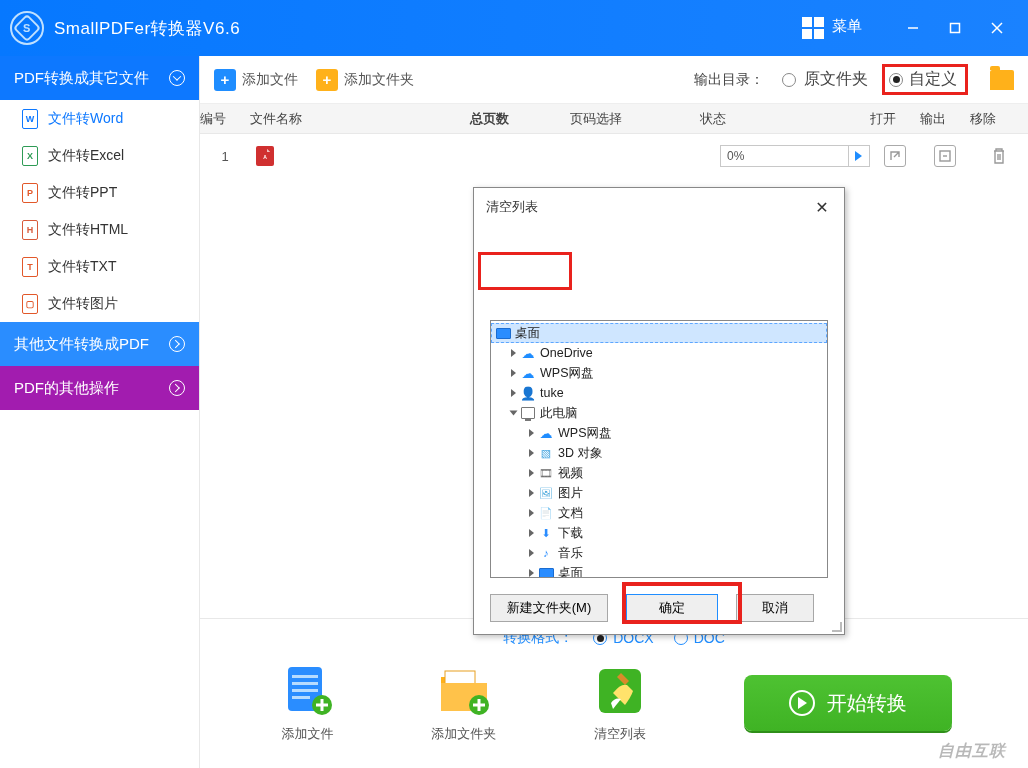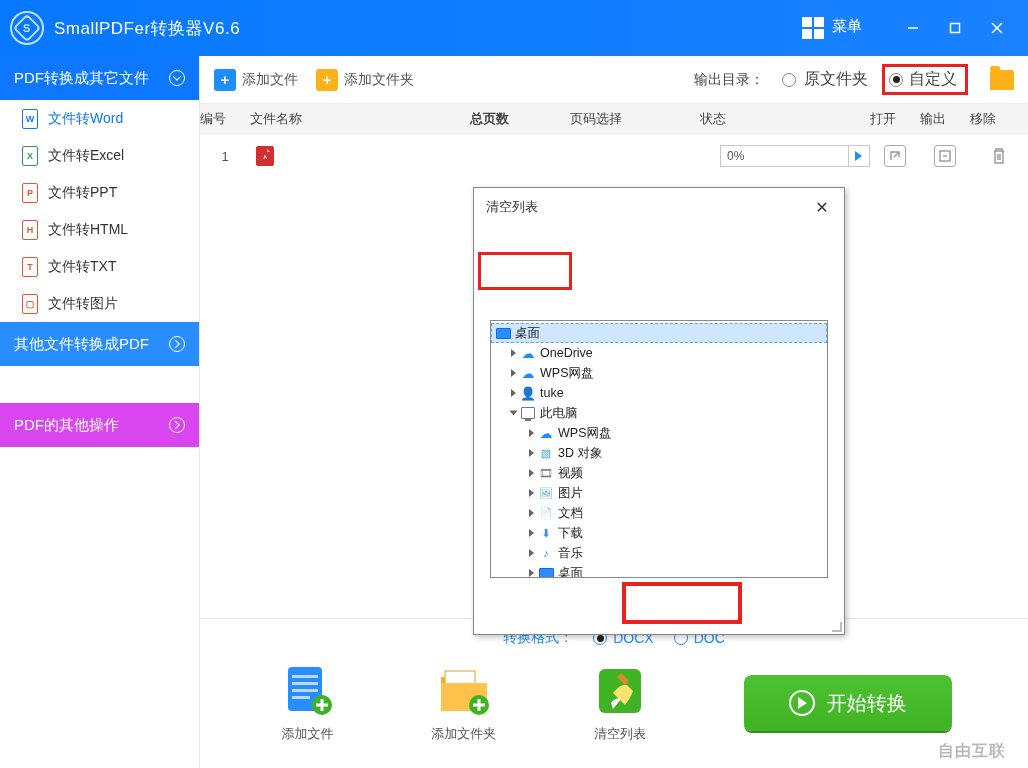--- a/index.html
+++ b/index.html
@@ -22,21 +22,21 @@
   
   
   .main { display: flex; height: 712px; }
   
   
   .sidebar { width: 200px; background: #fff; display: flex; flex-direction: column; }
   .side-header { height: 44px; background: #0d78ff; color: #fff; display: flex; align-items: center; padding: 0 14px; font-size: 15px; position: relative; }
   .side-header .chev { position: absolute; right: 14px; width: 16px; height: 16px; border: 1.5px solid #fff; border-radius: 50%; display:flex;align-items:center;justify-content:center;}
   .side-header .chev::after { content:""; width:5px; height:5px; border-right:1.5px solid #fff; border-bottom:1.5px solid #fff; transform: rotate(45deg) translate(-1px,-1px);}
   .side-header.link { background: #2a8dff; }
-  .side-header.link.second { background: #d946ef; margin-top: 37px;}
+  .side-header.link.second { background: #a21caf;}
   .side-item { height: 37px; display: flex; align-items: center; padding-left: 22px; font-size: 14px; color: #333; cursor: pointer; gap: 10px;}
   .side-item.active { color: #0d78ff; }
   .side-item .ficon { width: 16px; height: 20px; border: 1.2px solid currentColor; border-radius: 2px; position: relative; display:flex; align-items:center; justify-content:center; font-size:9px; font-weight:bold;}
   .side-item.active .ficon { color:#0d78ff; }
   .side-item:not(.active) .ficon.word{ color:#0d78ff;}
   .side-item .ficon.excel{color:#2e9b55;}
   .side-item .ficon.ppt{color:#e2582a;}
   .side-item .ficon.html{color:#d85a3a;}
   .side-item .ficon.txt{color:#e2582a;}
   .side-item .ficon.img{color:#e2582a;}
@@ -88,21 +88,21 @@
   .bottom{ position:absolute; bottom:0; left:0; right:0; height:150px; border-top:1px solid #e8e8e8; background:#fff;}
   .fmt-row{ height:38px; display:flex; align-items:center; justify-content:center; gap:20px;}
   .fmt-label{ font-size:14px; color:#1f8dff;}
   .fmt-opt{ display:flex; align-items:center; gap:6px; font-size:14px; color:#1f8dff; cursor:pointer;}
   .big-row{ display:flex; align-items:center; justify-content:space-around; padding:6px 30px 0 30px;}
   .big-btn{ display:flex; flex-direction:column; align-items:center; gap:6px; cursor:pointer; font-size:13px; color:#555;}
   .big-ico{ width:62px; height:56px; border-radius:6px; display:flex; align-items:center; justify-content:center; position:relative;}
   .start-btn{ width:208px; height:56px; background: linear-gradient(#4ec232,#3fb324); border-radius:8px; display:flex; align-items:center; justify-content:center; gap:12px; color:#fff; font-size:20px; cursor:pointer; box-shadow:0 2px 0 #2f8f19;}
   .start-btn .play{ width:26px; height:26px; border:2px solid #fff; border-radius:50%; display:flex; align-items:center; justify-content:center;}
   .start-btn .play::after{content:"";width:0;height:0;border-left:9px solid #fff;border-top:6px solid transparent;border-bottom:6px solid transparent;margin-left:2px;}
-  .watermark{ position:absolute; right:22px; bottom:6px; font-size:16px; font-weight:bold; color:rgba(0,0,0,.28); letter-spacing:1px; z-index:0;}
+  .watermark{ position:absolute; right:22px; bottom:6px; font-size:16px; font-weight:bold; color:rgba(0,0,0,.28); letter-spacing:1px; z-index:0;font-style:italic;}
   
   
   .dialog{ position:absolute; left:273px; top:131px; width:372px; height:448px; background:#fff; border:1px solid #888; box-shadow:2px 2px 6px rgba(0,0,0,.25);}
   .dlg-title{ height:38px; display:flex; align-items:center; padding:0 12px; font-size:13px; color:#333;}
   .dlg-close{ margin-left:auto; cursor:pointer; font-size:16px; width:20px; text-align:center;}
   .tree-wrap{ position:relative; margin:94px 16px 0 16px; height:258px; border:1px solid #888; overflow:hidden;}
   .tree-inner{ height:100%; overflow-y:auto; padding:2px 0;}
   .tree-red-box-outer{ position:absolute; left:4px; top:64px; width:94px; height:38px; border:3px solid #e9221d; pointer-events:none;}
   .tree-row{ display:flex; align-items:center; height:20px; font-size:12.5px; color:#222; cursor:pointer; padding-left:4px;}
   .tree-row.sel{ background:#cfe6ff; outline:1px dashed #5da6ff; outline-offset:-1px;}
@@ -435,18 +435,29 @@
           <div class="tree-row indent2">
               <span class="tri"></span>
               <span class="ticon">
                 <span class="ico-desktop"></span>
               </span>
               <span>桌面</span>
             </div>
         </div>
       </div>
 
+      <div class="dlg-btns">
+        <div class="dlg-btn new">
+            <span>新建文件夹(M)</span>
+          </div>
+        <div class="dlg-btn ok">
+            <span>确定</span>
+          </div>
+        <div class="dlg-btn cancel">
+            <span>取消</span>
+          </div>
+      </div>
       <div class="ok-highlight"></div>
       <div class="resize-grip"></div>
     </div>
 
   </div>
 </div>
 
 </body></html>

